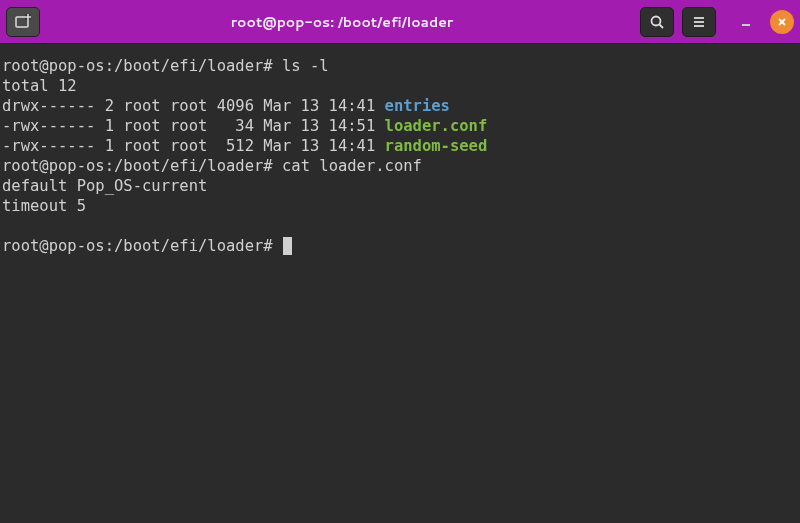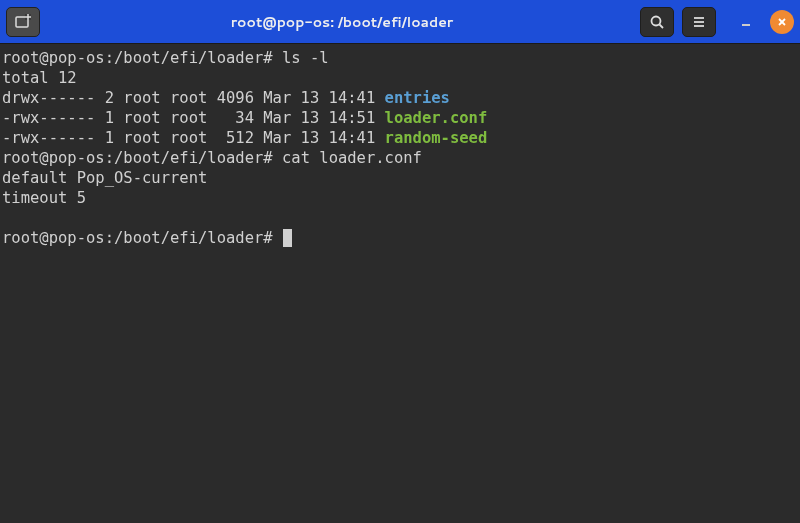--- a/index.html
+++ b/index.html
@@ -9,21 +9,21 @@
     }
     body {
       width: 800px;
       height: 523px;
       background: #2b2b2b;
       font-family: "DejaVu Sans Mono", "Liberation Mono", monospace;
       overflow: hidden;
     }
     .titlebar {
       height: 44px;
-      background: #1d4ed8;
+      background: #a21caf;
       display: flex;
       align-items: center;
       padding: 0 6px;
       border-bottom: 1px solid #1a1a1a;
     }
     .titlebar-left {
       display: flex;
       align-items: center;
     }
     .titlebar-btn {
@@ -77,20 +77,21 @@
       cursor: pointer;
       margin-left: 6px;
     }
     .terminal {
       padding: 4px 2px;
       font-size: 15.5px;
       line-height: 20px;
       color: #d0d0d0;
       white-space: pre;
       font-family: "DejaVu Sans Mono", monospace;
+      margin-top: 8px;
     }
     .prompt {
       color: #d0d0d0;
     }
     .dir-entry {
       color: #5a9fd4;
       font-weight: bold;
     }
     .file-entry {
       color: #7fbc3f;

